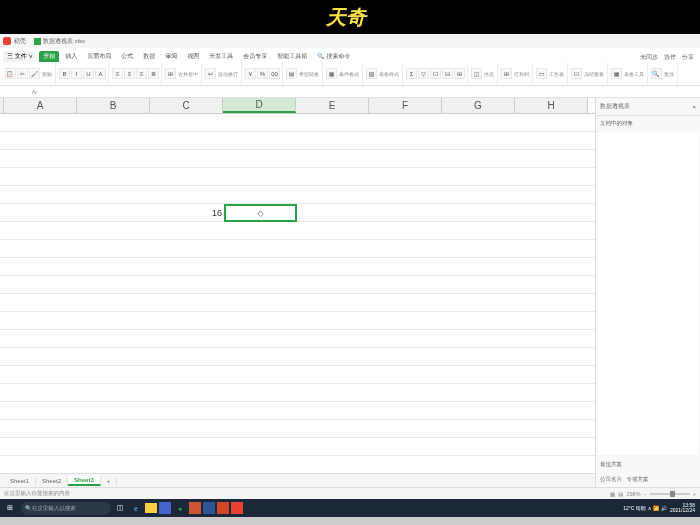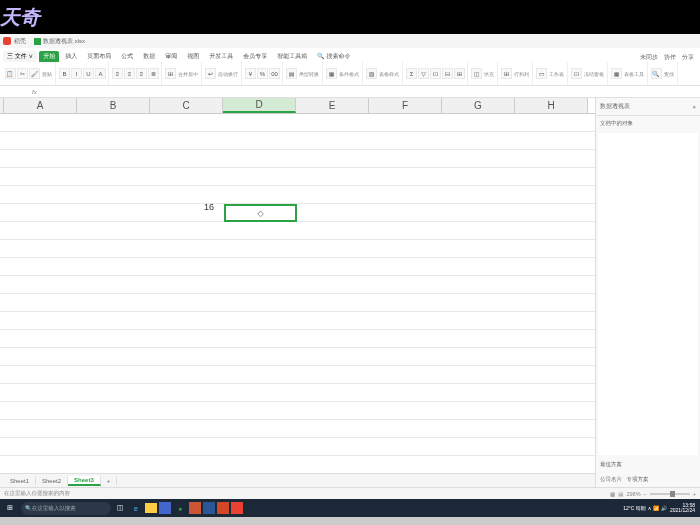--- a/index.html
+++ b/index.html
@@ -1,18 +1,18 @@
 <!DOCTYPE html>
 <html><head>
 <meta charset="utf-8">
 <style>
 *{margin:0;padding:0;box-sizing:border-box;font-family:"Microsoft YaHei",sans-serif}
 body{width:700px;height:525px;overflow:hidden;background:#000}
 .frame{width:700px;height:525px;background:#000;display:flex;flex-direction:column}
-.letterbox-top{height:34px;background:#000;color:#c4b5fd;display:flex;justify-content:flex-start;align-items:center;padding-right:8px;font-size:20px;font-style:italic;font-weight:bold}
+.letterbox-top{height:34px;background:#000;color:#fde047;display:flex;justify-content:center;align-items:center;padding-right:8px;font-size:20px;font-style:italic;font-weight:bold}
 .app{flex:1;background:#fff;display:flex;flex-direction:column;position:relative}
 .titlebar{height:14px;background:#f5f5f5;display:flex;align-items:center;font-size:6px;color:#666;padding:0 3px}
 .titlebar .logo{width:8px;height:8px;background:#e94234;border-radius:2px;margin-right:3px}
 .titlebar .tab{display:flex;align-items:center;margin-left:8px}
 .titlebar .tab .ico{width:7px;height:7px;background:#2ba245;margin-right:2px}
 .ribbon-tabs{height:14px;background:#fff;display:flex;align-items:end;font-size:6px;padding-left:3px;gap:2px}
 .ribbon-tabs .filemenu{background:#f5f5f5;padding:1px 4px;border-radius:2px}
 .ribbon-tabs .rtab{padding:1px 4px;color:#555}
 .ribbon-tabs .rtab.active{background:#2ba245;color:#fff;border-radius:2px 2px 0 0}
 .ribbon-tabs .extras{margin-left:auto;padding-right:6px;display:flex;gap:6px;color:#666}
@@ -23,21 +23,21 @@
 .formula-bar{height:12px;background:#fff;border-bottom:1px solid #e0e0e0;display:flex;align-items:center;font-size:6px}
 .name-box{width:28px;padding-left:4px;border-right:1px solid #e0e0e0;color:#666}
 .fx{padding:0 4px;font-style:italic;color:#888}
 .workarea{flex:1;display:flex}
 .sheet{flex:1;display:flex;flex-direction:column;background:#fff;position:relative}
 .col-headers{height:16px;display:flex;border-bottom:1px solid #ccc}
 .corner{width:4px;background:#f0f0f0;border-right:1px solid #ccc}
 .ch{width:73px;background:#f0f0f0;border-right:1px solid #ccc;display:flex;align-items:center;justify-content:center;font-size:10px;color:#555}
 .ch.sel{background:#d4ead4;border-bottom:2px solid #2ba245}
 .grid{flex:1;position:relative;background:repeating-linear-gradient(to bottom,#fff 0,#fff 17px,#e8e8e8 17px,#e8e8e8 18px),repeating-linear-gradient(to right,transparent 0,transparent 72px,#e8e8e8 72px,#e8e8e8 73px);background-position:4px 0,4px 0}
-.cell-c16{position:absolute;left:151px;top:84px;width:73px;height:18px;display:flex;align-items:center;justify-content:flex-end;padding-right:10px;font-size:9px;color:#333}
+.cell-c16{position:absolute;left:151px;top:90px;width:73px;height:18px;display:flex;align-items:center;justify-content:flex-end;padding-right:2px;font-size:9px;color:#333}
 .cell-d16{position:absolute;left:224px;top:90px;width:73px;height:18px;border:2px solid #2ba245;display:flex;align-items:center;justify-content:center}
 .cell-d16 .cursor{font-size:8px;color:#666}
 .sidepanel{width:105px;background:#f8f8f8;border-left:1px solid #ddd;display:flex;flex-direction:column;font-size:6px}
 .sp-header{height:18px;display:flex;align-items:center;padding:0 4px;border-bottom:1px solid #e0e0e0;color:#666;justify-content:space-between}
 .sp-section{padding:4px;color:#666;font-size:5.5px}
 .sp-body{flex:1;background:#fff;margin:2px}
 .sheet-tabs{height:14px;background:#f5f5f5;border-top:1px solid #ddd;display:flex;align-items:center;font-size:6px;padding-left:4px}
 .stab{padding:1px 6px;color:#666;border-right:1px solid #ddd}
 .stab.active{background:#fff;color:#2ba245;font-weight:bold;border-bottom:2px solid #2ba245}
 .status-bar{height:12px;background:#f5f5f5;border-top:1px solid #ddd;display:flex;align-items:center;font-size:5.5px;color:#888;padding:0 4px;justify-content:space-between}

